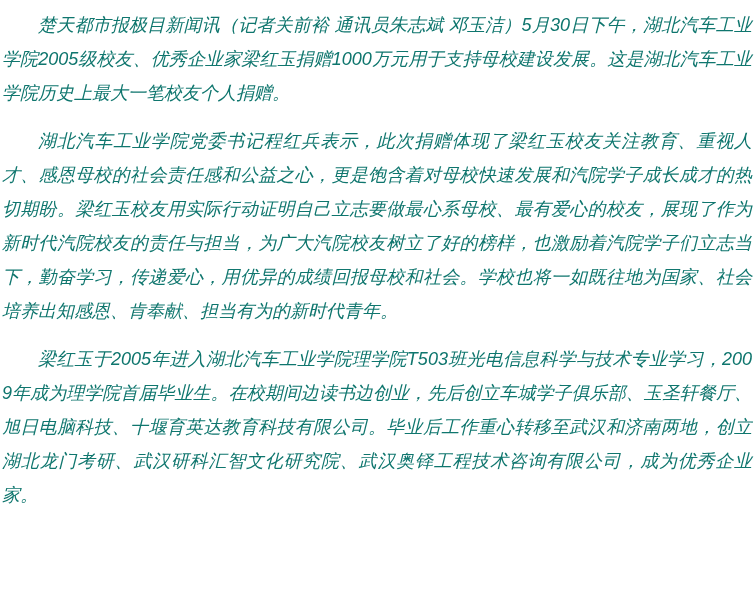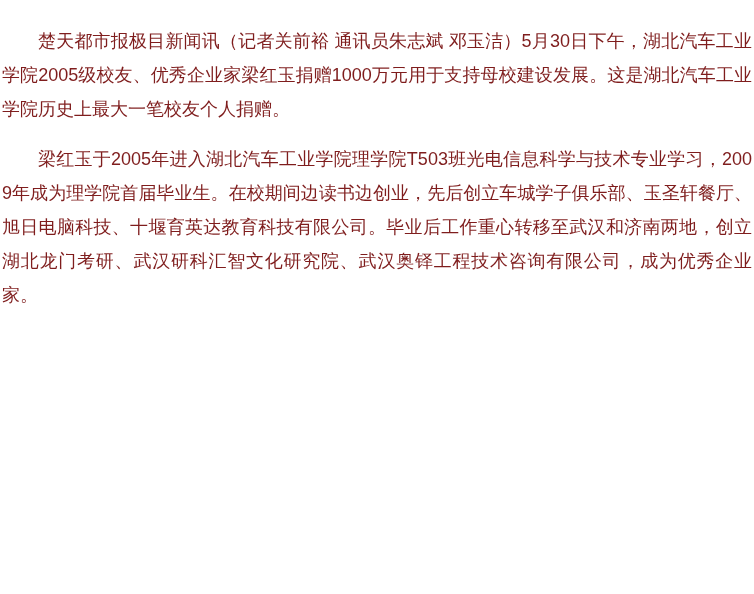--- a/index.html
+++ b/index.html
@@ -12,32 +12,34 @@
     height: 594px;
     overflow: hidden;
     font-family: "Liberation Sans", sans-serif;
   }
   .article {
     box-sizing: border-box;
     width: 754px;
     padding: 8px 2px 0 2px;
   }
   .article p {
-    margin: 16px 0 14px 0;
+    margin: 0 0 14px 0;
     font-size: 18px;
     line-height: 34px;
-    color: #7f1d1d;
+    color: #0f766e;
     text-indent: 2em;
     text-align: justify;
     letter-spacing: 0px;
     word-break: break-all;
+    font-style: italic;
   }
   .article p:last-child {
     margin-bottom: 0;
   }
 </style>
 </head>
 <body>
 
 <div class="article">
   <p>楚天都市报极目新闻讯（记者关前裕 通讯员朱志斌 邓玉洁）5月30日下午，湖北汽车工业学院2005级校友、优秀企业家梁红玉捐赠1000万元用于支持母校建设发展。这是湖北汽车工业学院历史上最大一笔校友个人捐赠。</p>
+  <p>湖北汽车工业学院党委书记程红兵表示，此次捐赠体现了梁红玉校友关注教育、重视人才、感恩母校的社会责任感和公益之心，更是饱含着对母校快速发展和汽院学子成长成才的热切期盼。梁红玉校友用实际行动证明自己立志要做最心系母校、最有爱心的校友，展现了作为新时代汽院校友的责任与担当，为广大汽院校友树立了好的榜样，也激励着汽院学子们立志当下，勤奋学习，传递爱心，用优异的成绩回报母校和社会。学校也将一如既往地为国家、社会培养出知感恩、肯奉献、担当有为的新时代青年。</p>
   <p>梁红玉于2005年进入湖北汽车工业学院理学院T503班光电信息科学与技术专业学习，2009年成为理学院首届毕业生。在校期间边读书边创业，先后创立车城学子俱乐部、玉圣轩餐厅、旭日电脑科技、十堰育英达教育科技有限公司。毕业后工作重心转移至武汉和济南两地，创立湖北龙门考研、武汉研科汇智文化研究院、武汉奥铎工程技术咨询有限公司，成为优秀企业家。</p>
 </div>
 
 </body></html>

